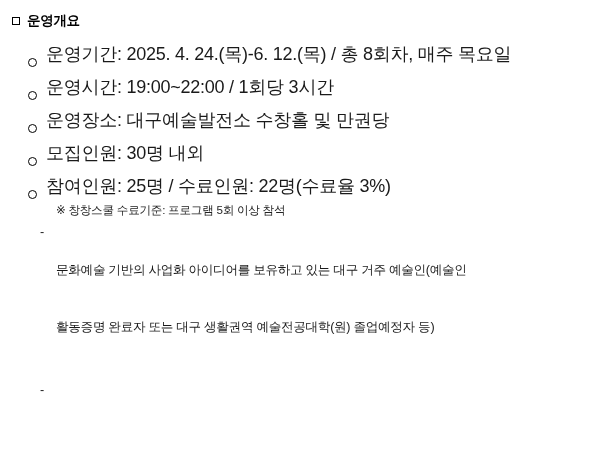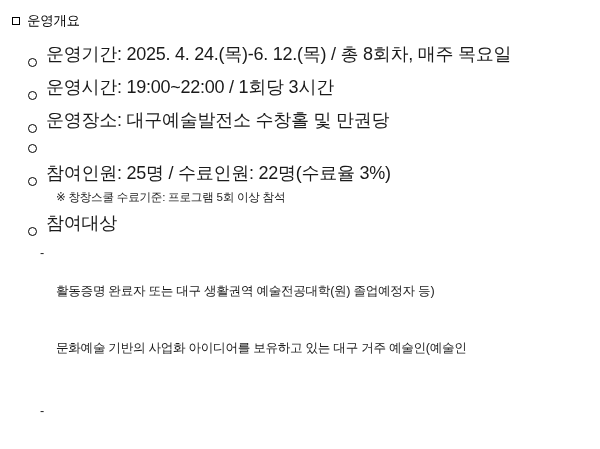--- a/index.html
+++ b/index.html
@@ -26,21 +26,21 @@
     font-weight: bold;
     letter-spacing: -0.3px;
     margin: 9px 0 0 10px;
     color: #000;
   }
   .section-heading {
     display: flex;
     align-items: center;
     margin: 12px 0 0 12px;
     font-size: 13.5px;
-    font-weight: normal;
+    font-weight: bold;
     letter-spacing: -0.3px;
     color: #000;
   }
   .sq-marker {
     display: inline-block;
     width: 8px;
     height: 8px;
     border: 1.3px solid #000;
     margin-right: 7px;
     box-sizing: border-box;
@@ -130,43 +130,40 @@
       <span class="item-text">운영시간: 19:00~22:00 / 1회당 3시간</span>
     </li>
 
     <li class="item">
       <span class="o-marker"></span>
       <span class="item-text">운영장소: 대구예술발전소 수창홀 및 만권당</span>
     </li>
 
     <li class="item">
       <span class="o-marker"></span>
+      <span class="item-text">모집인원: 30명 내외</span>
     </li>
 
     <li class="item">
       <span class="o-marker"></span>
       <span class="item-text">참여인원: 25명 / 수료인원: 22명(수료율 3%)</span>
     </li>
 
     <li class="note">※ 창창스쿨 수료기준: 프로그램 5회 이상 참석</li>
 
 
-    <li class="item">
-      <span class="o-marker"></span>
-      <span class="item-text">참여대상</span>
-    </li>
 
     <li>
       <ul class="sub-list">
 
         <li class="sub-item">
           <span class="dash">-</span>
           <span class="sub-text">
+            <span class="cont">문화예술 기반의 사업화 아이디어를 보유하고 있는 대구 거주 예술인(예술인</span>
             <span class="cont">활동증명 완료자 또는 대구 생활권역 예술전공대학(원) 졸업예정자 등)</span>
-            <span class="cont">문화예술 기반의 사업화 아이디어를 보유하고 있는 대구 거주 예술인(예술인</span>
           </span>
         </li>
 
         <li class="sub-item">
           <span class="dash">-</span>
           <span class="sub-text">
             
           </span>
         </li>
 

